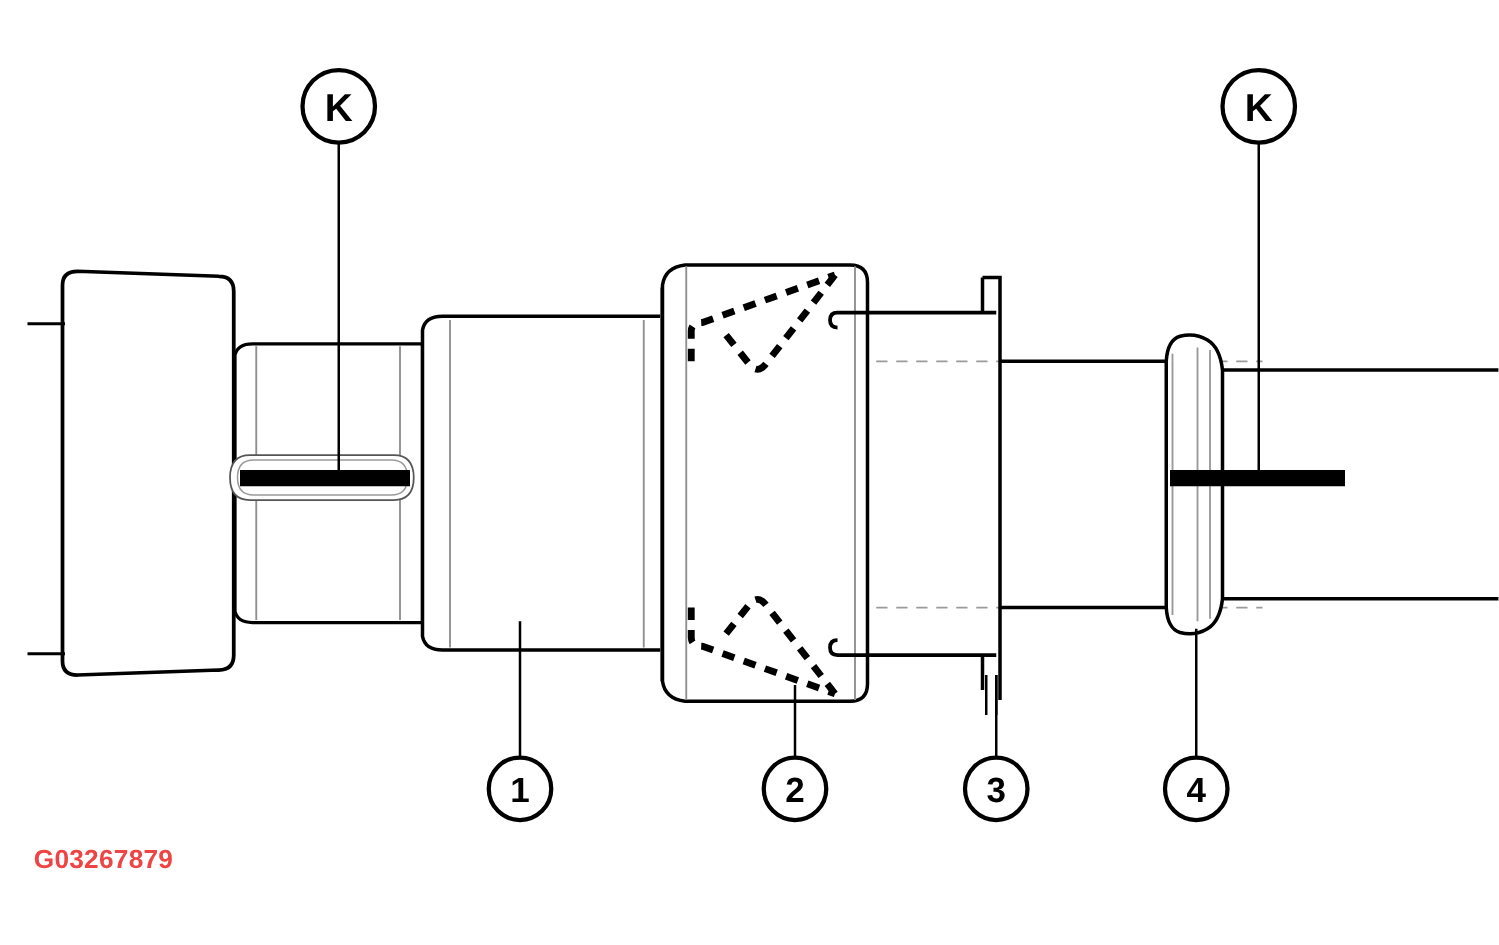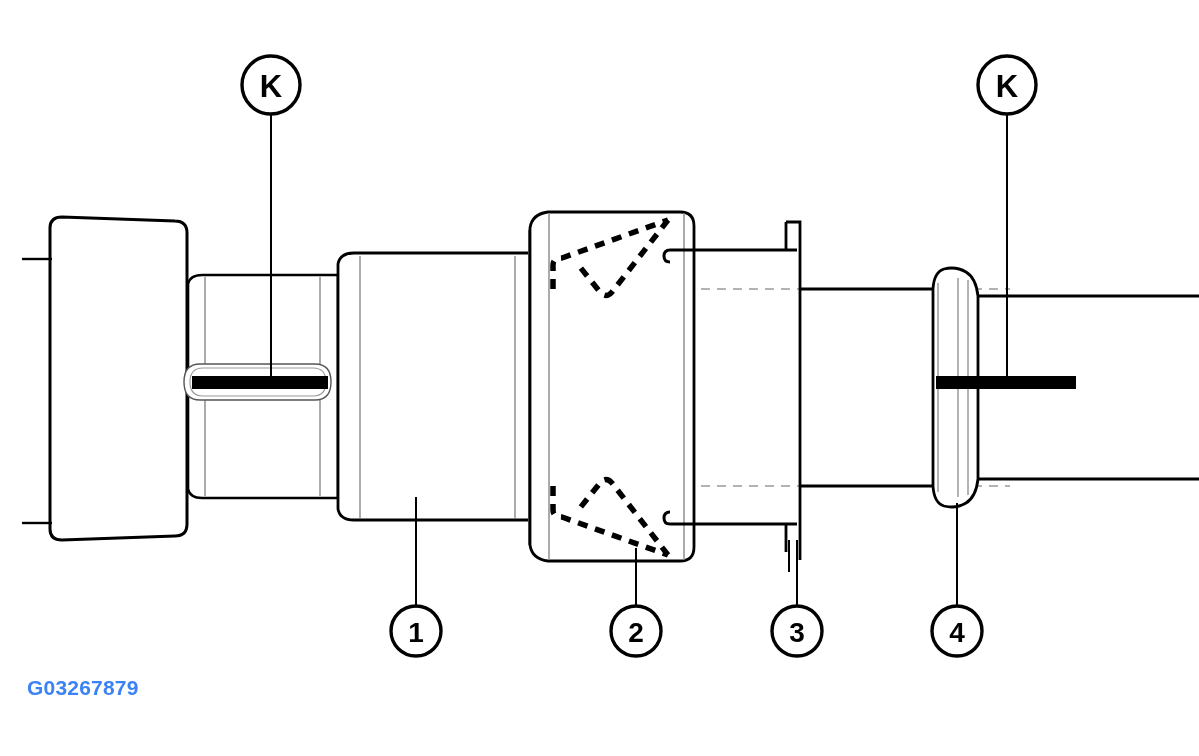--- a/index.html
+++ b/index.html
@@ -25,21 +25,21 @@
     height: 756px;
   }
   .fig-id {
     position: absolute;
     left: 27px;
     top: 676px;
     font-family: "Liberation Sans", sans-serif;
     font-size: 21px;
     font-weight: 700;
     letter-spacing: 0.2px;
-    color: #3b82f6;
+    color: #ef4444;
     white-space: nowrap;
   }
   .callout-text {
     font-family: "Liberation Sans", sans-serif;
     font-weight: 700;
     fill: #000000;
     text-anchor: middle;
     dominant-baseline: central;
   }
 </style>

